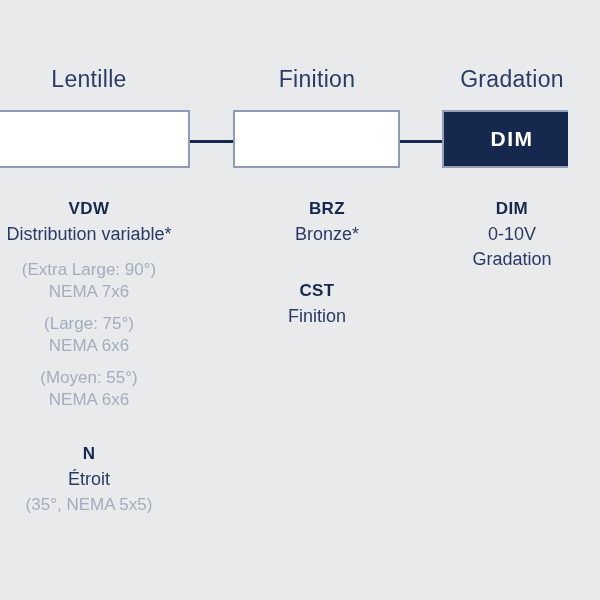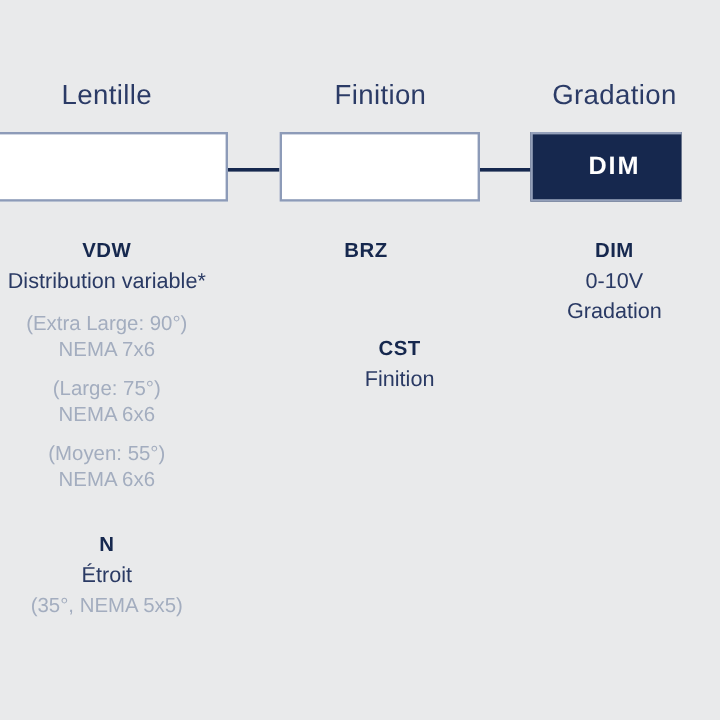--- a/index.html
+++ b/index.html
@@ -31,22 +31,22 @@
   }
   .connector {
     position:absolute; top:140px; height:3px; background:#16284e;
   }
   .conn-1 { left:190px; width:43px; }
   .conn-2 { left:400px; width:42px; }
   .conn-3 { left:582px; width:18px; }
   .option { position:absolute; text-align:center; }
   .opt-vdw { left:-31px; top:196px; width:240px; }
   .opt-n   { left:-31px; top:441px; width:240px; }
-  .opt-brz { left:215px; top:196px; width:180px; }
-  .opt-cst { left:243px; top:278px; width:180px; }
+  .opt-brz { left:237px; top:196px; width:180px; }
+  .opt-cst { left:227px; top:278px; width:180px; }
   .opt-dim { left:422px; top:196px; width:180px; }
   .opt-code {
     font-size:17px; font-weight:700; color:#16284e;
     line-height:26px; letter-spacing:0.4px;
   }
   .opt-name { font-size:18px; color:#2a3a64; line-height:25px; }
   .detail-group { margin-top:12px; }
   .detail-group.tight { margin-top:2px; }
   .detail-group + .detail-group { margin-top:10px; }
   .detail-line { font-size:17px; color:#a3adbf; line-height:22px; }
@@ -87,20 +87,21 @@
   <div class="option opt-n">
     <div class="opt-code">N</div>
     <div class="opt-name">Étroit</div>
     <div class="detail-group tight">
       <div class="detail-line">(35°, NEMA 5x5)</div>
     </div>
   </div>
 
   <div class="option opt-brz">
     <div class="opt-code">BRZ</div>
+    <div class="opt-name">Bronze*</div>
   </div>
 
   <div class="option opt-cst">
     <div class="opt-code">CST</div>
     <div class="opt-name">Finition</div>
   </div>
 
   <div class="option opt-dim">
     <div class="opt-code">DIM</div>
     <div class="opt-name">0-10V</div>

